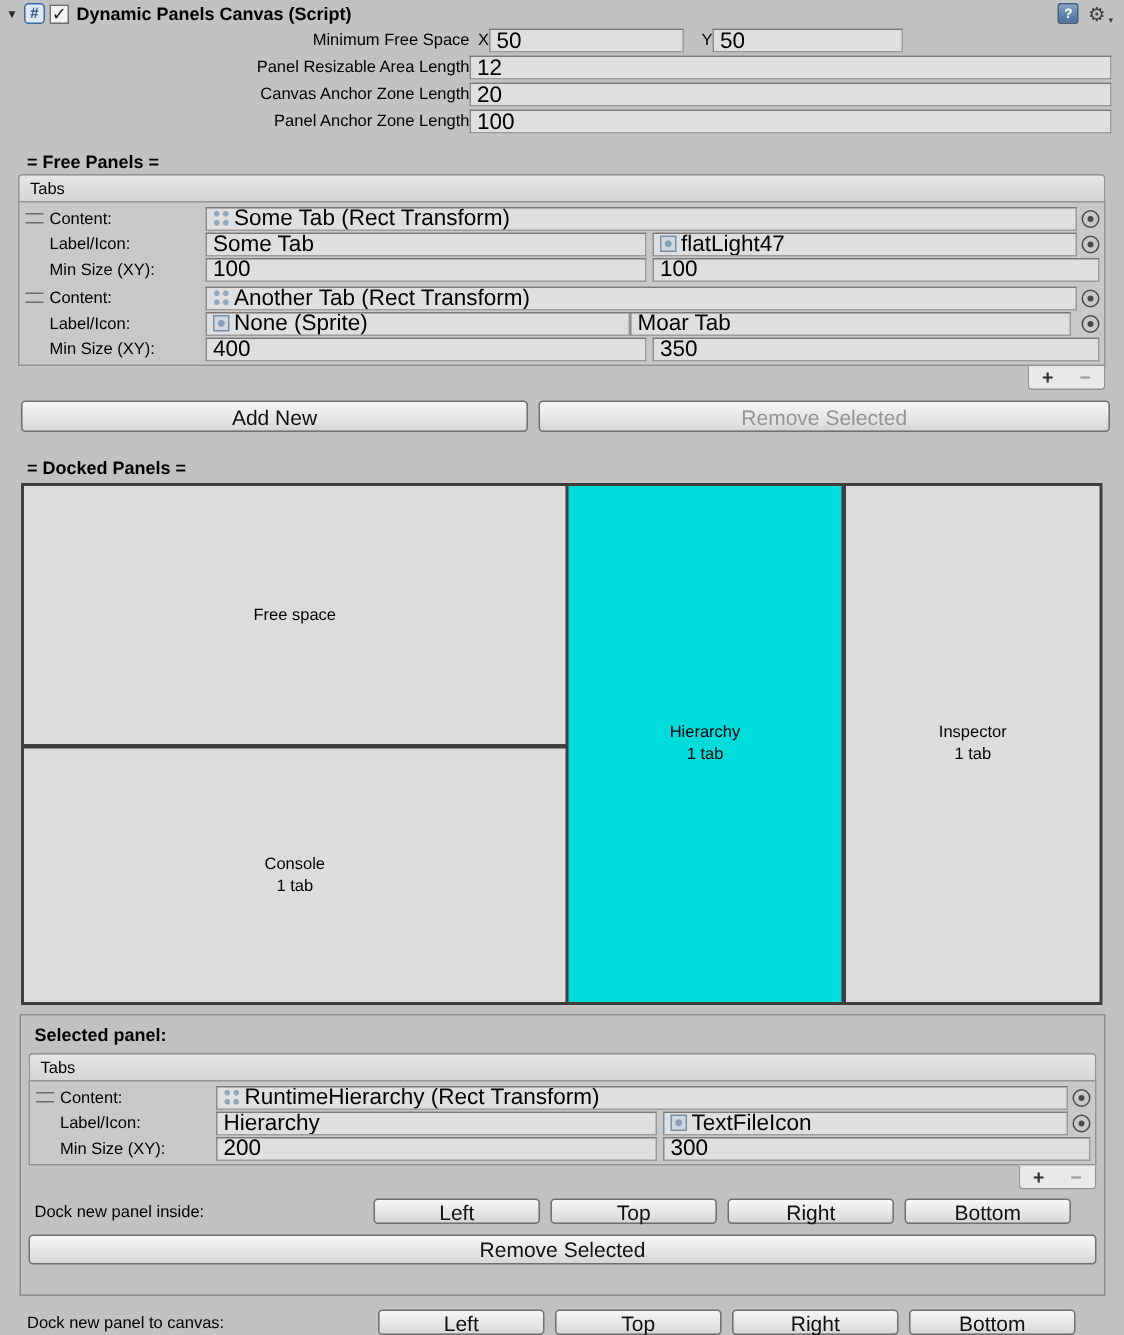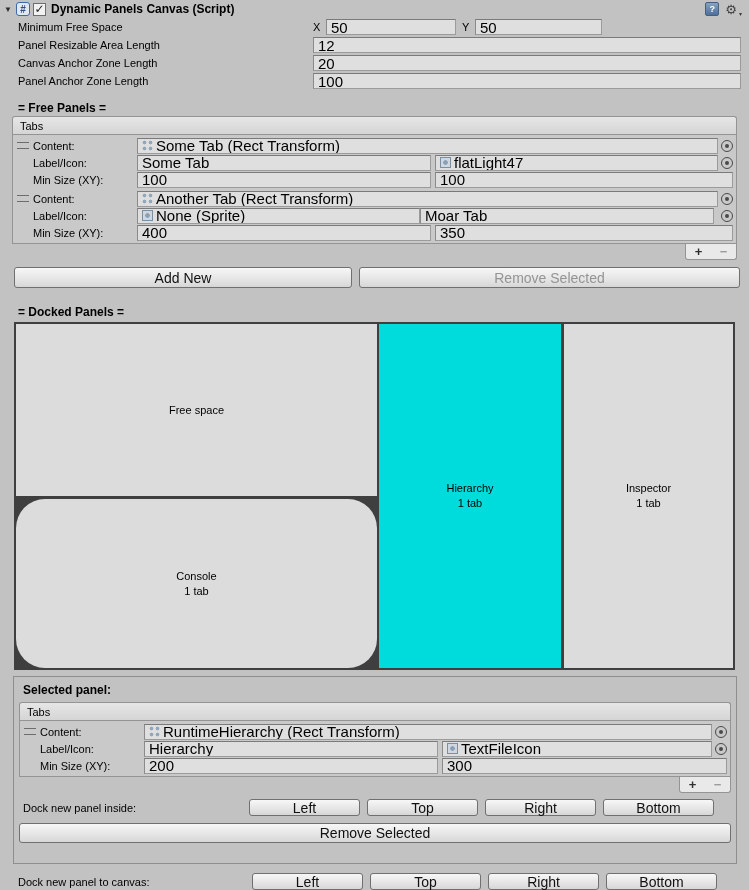--- a/index.html
+++ b/index.html
@@ -22,21 +22,21 @@
                background:linear-gradient(#87a3c4,#4d6f9c); color:#fff; font-size:9px;
                font-weight:bold; display:flex; align-items:center; justify-content:center; }
   .gear-icon { color:#3f3f3f; font-size:13px; line-height:1; position:relative; margin-left:3px; }
   .gear-caret { font-size:6px; color:#3f3f3f; position:relative; top:4px; left:-1px; }
 
   
   .section-title { font-size:12px; font-weight:bold; padding-left:18px; height:16px;
                    display:flex; align-items:center; }
 
   
-  .prow { display:flex; align-items:center; height:18px; padding:0 8px 0 18px; }
+  .prow { display:flex; align-items:center; height:18px; padding:0 8px 0 18px;text-align:right; }
   .plabel { width:295px; flex-shrink:0; }
   .axis-label { width:13px; flex-shrink:0; }
   .field { background:#dfdfdf; border:1px solid #9b9b9b; border-top-color:#7a7a7a;
            border-left-color:#8a8a8a; height:16px; display:flex; align-items:center;
            padding:0 4px; font-size:15px; white-space:nowrap; overflow:hidden; }
   .f-x { width:130px; margin-right:6px; }
   .f-y { width:127px; }
   .f-full { flex:1; }
 
   
@@ -77,21 +77,21 @@
   .ubtn.disabled { color:#949494; }
   .btn-row { display:flex; gap:7px; margin:7px 9px 0 14px; }
   .btn-addnew { width:338px; height:21px; }
   .btn-removesel { flex:1; height:21px; }
 
   
   .viz { position:relative; margin:2px 14px 0; width:721px; height:348px; background:#3f3f3f; }
   .region { position:absolute; background:#dcdcdc; display:flex; flex-direction:column;
             align-items:center; justify-content:center; line-height:15px; }
   .reg-free  { left:2px;   top:2px;   width:361px; height:172px; }
-  .reg-cons  { left:2px;   top:177px; width:361px; height:169px;border-radius:29px; }
+  .reg-cons  { left:2px;   top:177px; width:361px; height:169px; }
   .reg-hier  { left:365px; top:2px;   width:182px; height:344px; }
   .reg-insp  { left:550px; top:2px;   width:169px; height:344px;justify-content:center; }
 
   
   .sel-box { margin:6px 12px 0 13px; width:724px; border:1px solid #8e8e8e; background:#c2c2c2;
              padding-bottom:20px; }
   .sel-title { font-size:12px; font-weight:bold; padding:6px 0 5px 9px; }
   .sel-box .rlist { margin:0 5px; }
   .sel-box .rl-footer { margin:0 5px; }
   .dock-row { display:flex; align-items:center; margin:6px 22px 0 5px; }

